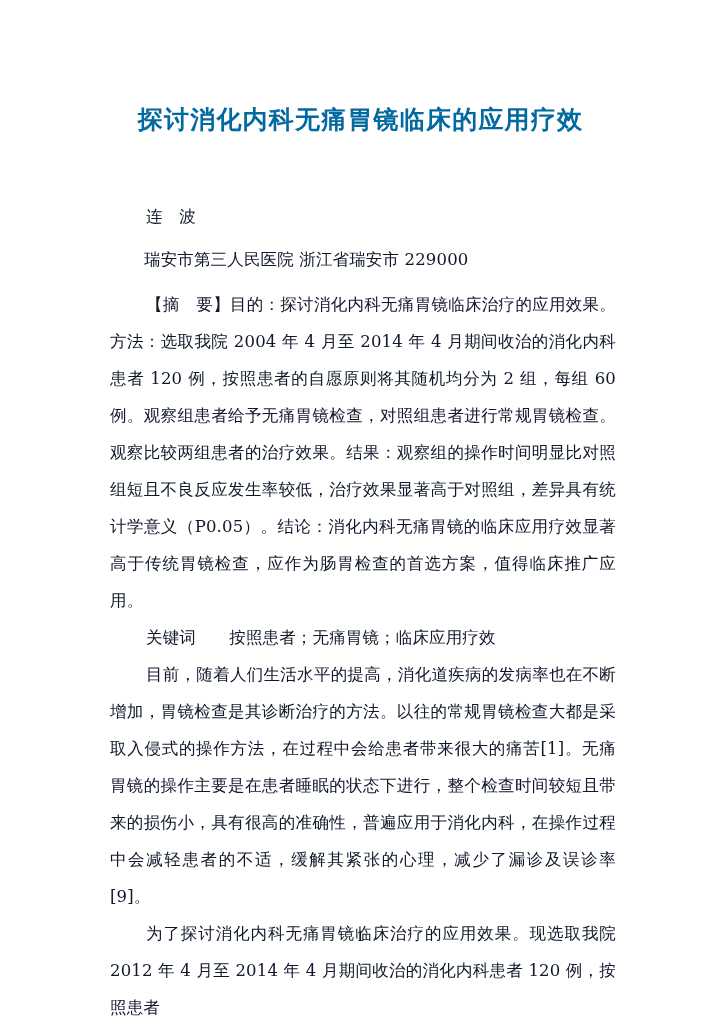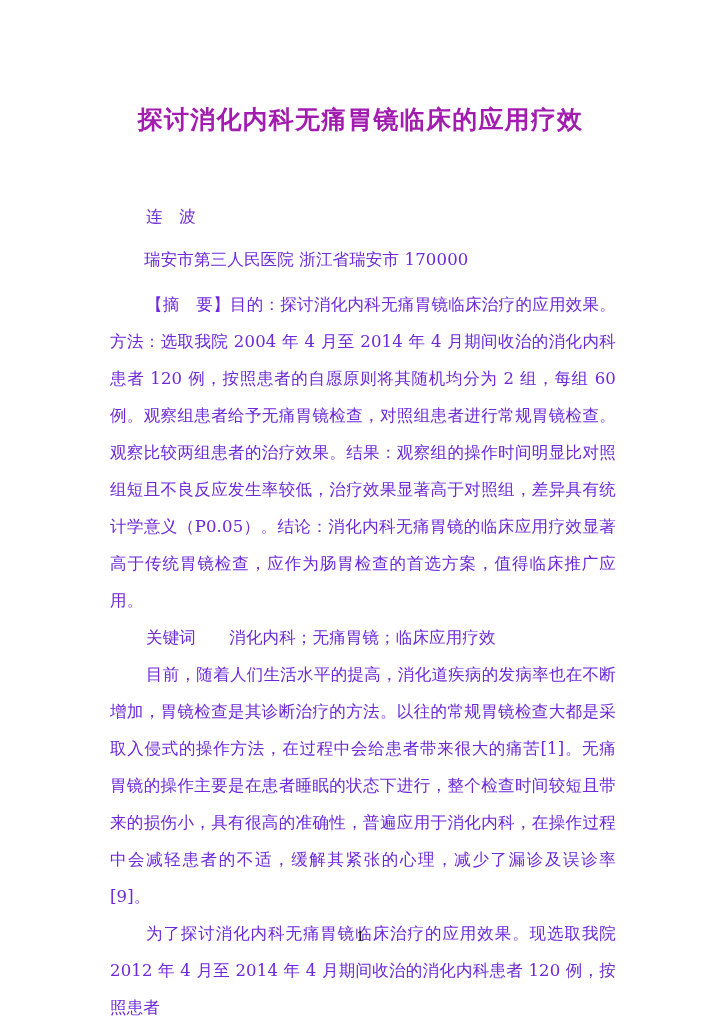--- a/index.html
+++ b/index.html
@@ -25,36 +25,36 @@
     position: absolute;
     left: 0;
     top: 86px;
     width: 721px;
     text-align: center;
     font-family: "DejaVu Serif", "Liberation Serif", serif;
     font-weight: 700;
     font-size: 25px;
     letter-spacing: 1.2px;
     line-height: 34px;
-    color: #a21caf;
+    color: #0369a1;
     white-space: nowrap;
   }
 
   
   .column {
     position: absolute;
     left: 110px;
     top: 198px;
     width: 506px;
   }
 
   .line {
     font-size: 16.5px;
     line-height: 37px;
-    color: #6d28d9;
+    color: #0f172a;
     letter-spacing: 0.15px;
     white-space: pre-wrap;
   }
 
   
   .author-line {
     margin-top: 0px;
     margin-bottom: 6px;
     padding-left: 36px;
   }
@@ -106,25 +106,25 @@
 <body>
 
 <div class="page">
 
   <h1 class="doc-title">探讨消化内科无痛胃镜临床的应用疗效</h1>
 
   <div class="column">
 
     <div class="line author-line">连　波</div>
 
-    <div class="line affil-line">瑞安市第三人民医院 浙江省瑞安市 170000</div>
+    <div class="line affil-line">瑞安市第三人民医院 浙江省瑞安市 229000</div>
 
     <div class="line justified abstract-block para-indent">【摘　要】目的：探讨消化内科无痛胃镜临床治疗的应用效果。方法：选取我院 2004 年 4 月至 2014 年 4 月期间收治的消化内科患者 120 例，按照患者的自愿原则将其随机均分为 2 组，每组 60 例。观察组患者给予无痛胃镜检查，对照组患者进行常规胃镜检查。观察比较两组患者的治疗效果。结果：观察组的操作时间明显比对照组短且不良反应发生率较低，治疗效果显著高于对照组，差异具有统计学意义（P0.05）。结论：消化内科无痛胃镜的临床应用疗效显著高于传统胃镜检查，应作为肠胃检查的首选方案，值得临床推广应用。</div>
 
-    <div class="line keywords-line">关键词　　消化内科；无痛胃镜；临床应用疗效</div>
+    <div class="line keywords-line">关键词　　按照患者；无痛胃镜；临床应用疗效</div>
 
     <div class="line justified body-para">目前，随着人们生活水平的提高，消化道疾病的发病率也在不断增加，胃镜检查是其诊断治疗的方法。以往的常规胃镜检查大都是采取入侵式的操作方法，在过程中会给患者带来很大的痛苦[1]。无痛胃镜的操作主要是在患者睡眠的状态下进行，整个检查时间较短且带来的损伤小，具有很高的准确性，普遍应用于消化内科，在操作过程中会减轻患者的不适，缓解其紧张的心理，减少了漏诊及误诊率[9]。</div>
 
     <div class="line justified body-para">为了探讨消化内科无痛胃镜临床治疗的应用效果。现选取我院 2012 年 4 月至 2014 年 4 月期间收治的消化内科患者 120 例，按照患者</div>
 
   </div>
 
   <div class="page-number">1</div>
 
 </div>

